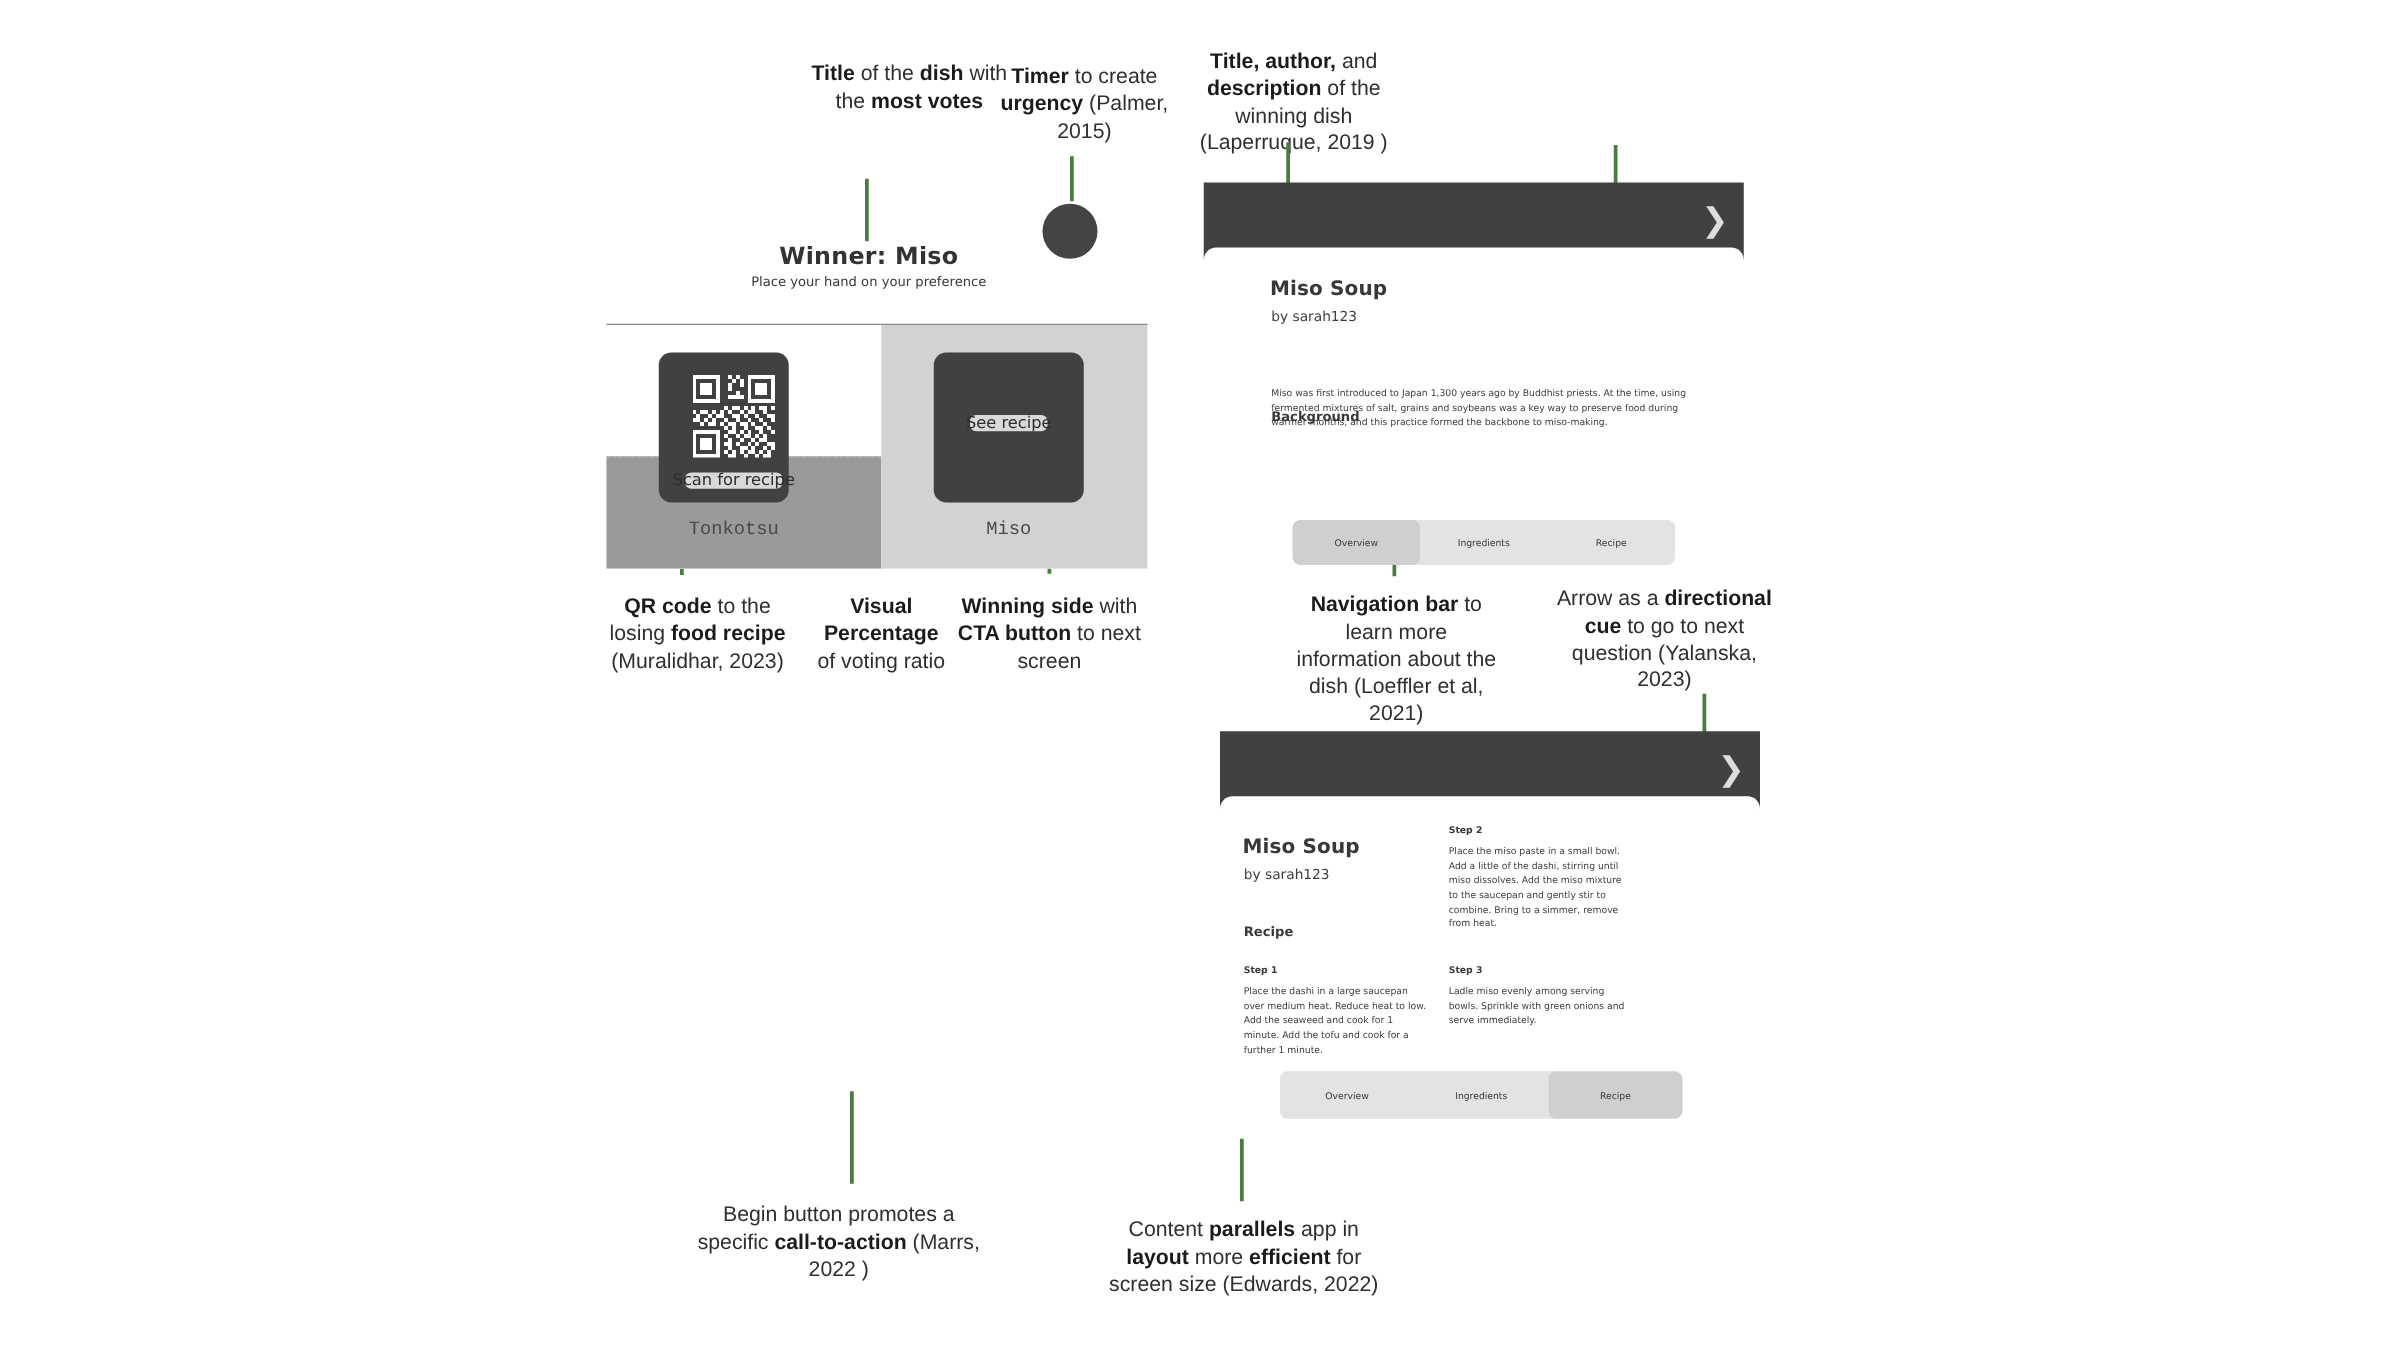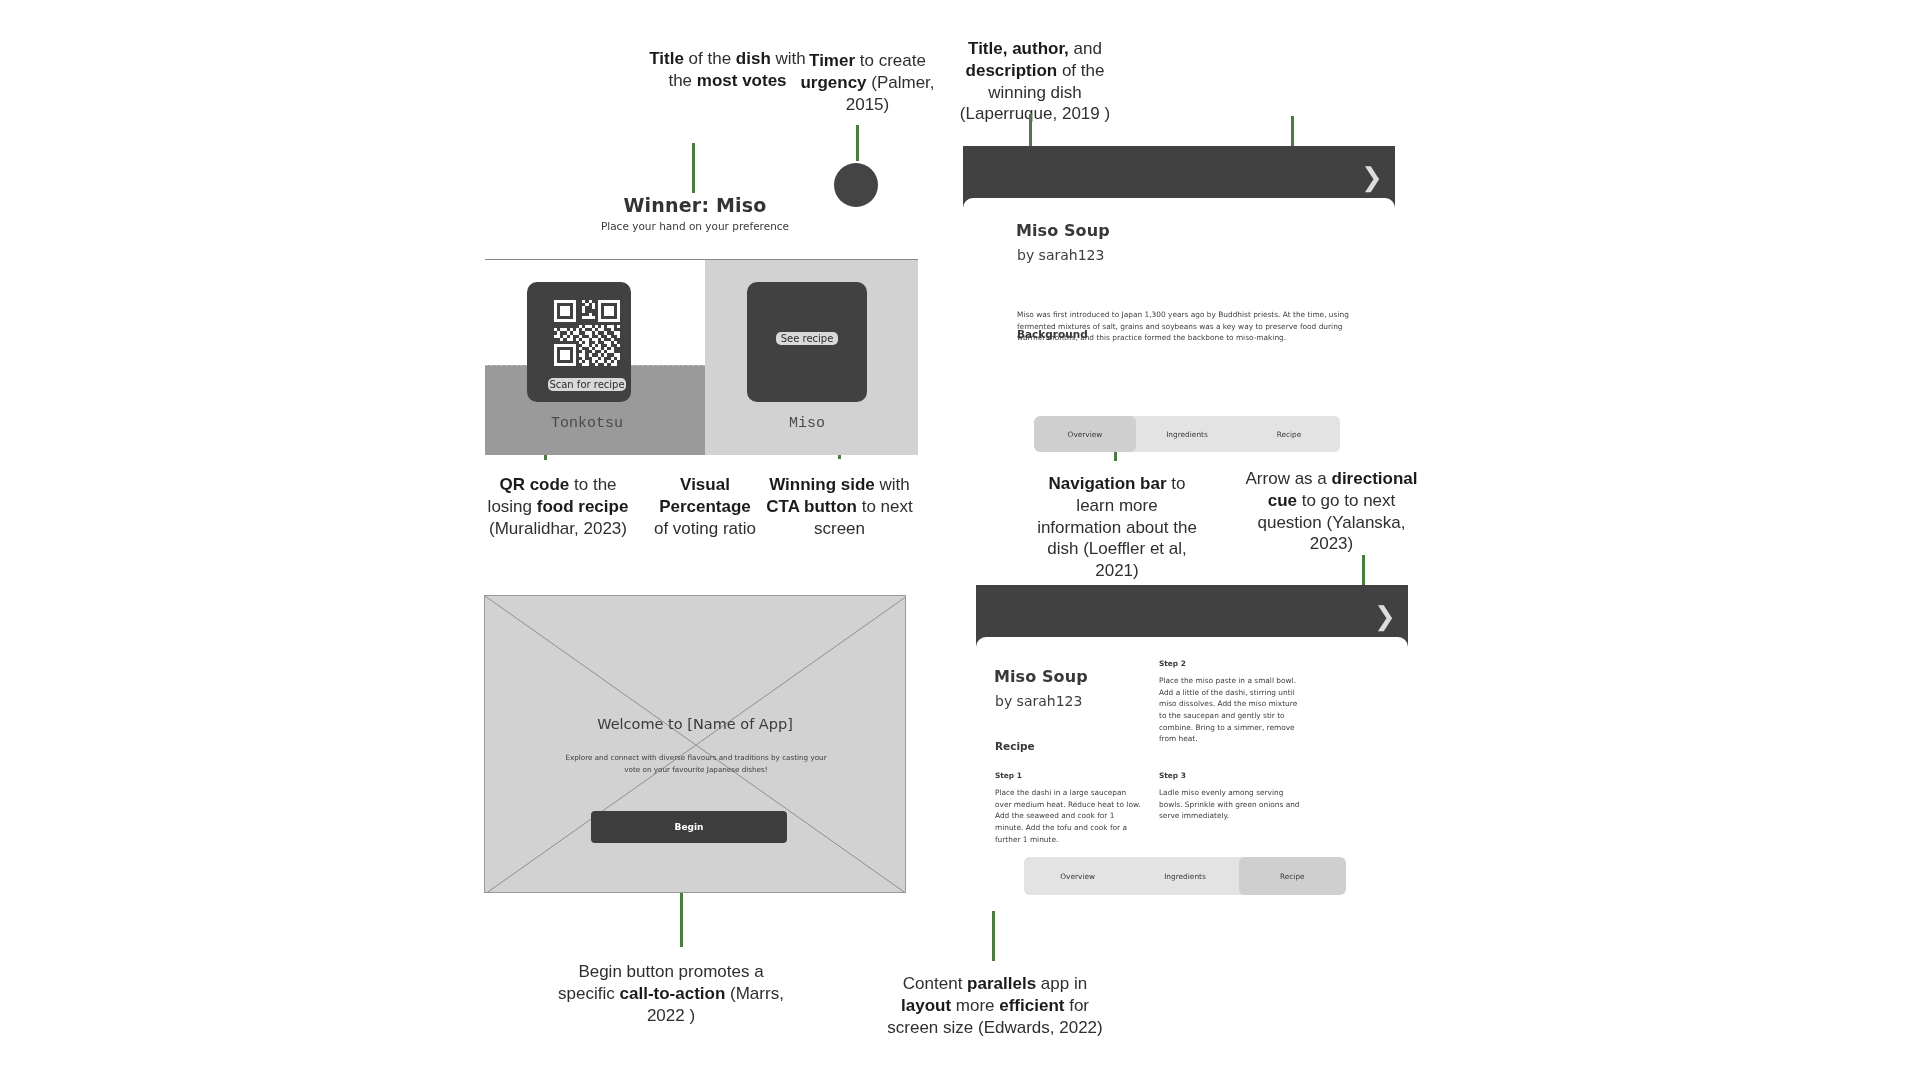--- a/index.html
+++ b/index.html
@@ -69,21 +69,21 @@
   .qr {
     position:absolute;
     background:#ffffff;
     image-rendering:pixelated;
   }
   .pill {
     position:absolute;
     background:#d9d9d9;
     border-radius:5px;
     font-family:"DejaVu Sans", sans-serif;
-    font-size:10px;
+    font-size:13px;
     color:#2d2d2d;
     display:flex; align-items:center; justify-content:center;
     white-space:nowrap;
   }
   .dish-label {
     position:absolute;
     font-family:Liberation Mono, monospace;
     font-size:15px;
     color:#4a4a4a;
     text-align:center;
@@ -110,21 +110,21 @@
   }
   .p-title {
     position:absolute;
     font-family:"DejaVu Sans", sans-serif;
     font-weight:700; font-size:16px; color:#383838;
     letter-spacing:.1px;
   }
   .p-author {
     position:absolute;
     font-family:"DejaVu Sans", sans-serif;
-    font-size:14px; color:#3d3d3d;
+    font-size:11px; color:#3d3d3d;
   }
   .p-h2 {
     position:absolute;
     font-family:"DejaVu Sans", sans-serif;
     font-weight:700; font-size:10.5px; color:#383838;
   }
   .p-body {
     position:absolute;
     font-family:"DejaVu Sans", sans-serif;
     font-size:7.4px; line-height:1.58; color:#3d3d3d;
@@ -386,23 +386,14 @@
     <div class="p-step" style="left:183px; top:186px;">Step 3</div>
     <div class="p-body" style="left:183px; top:202px; width:143px;">Ladle miso evenly among serving bowls. Sprinkle with green onions and serve immediately.</div>
 
     <div class="tabbar" style="left:48px; top:272px; width:322px; height:38px;">
       <div class="tab">Overview</div>
       <div class="tab">Ingredients</div>
       <div class="tab active">Recipe</div>
     </div>
   </div>
 
-  <div class="welcome" style="left:484px; top:595px; width:422px; height:298px;">
-    <svg width="422" height="298">
-      <line x1="0" y1="0" x2="422" y2="298" stroke="#8e8e8e" stroke-width="1"></line>
-      <line x1="422" y1="0" x2="0" y2="298" stroke="#8e8e8e" stroke-width="1"></line>
-    </svg>
-    <div class="w-title" style="top:120px;">Welcome to [Name of App]</div>
-    <div class="w-sub" style="top:156px; left:72px; width:278px;">Explore and connect with diverse flavours and traditions by casting your vote on your favourite Japanese dishes!</div>
-    <div class="w-btn" style="left:106px; top:215px; width:196px; height:32px;">Begin</div>
-  </div>
 
 </div>
 
 </body></html>

